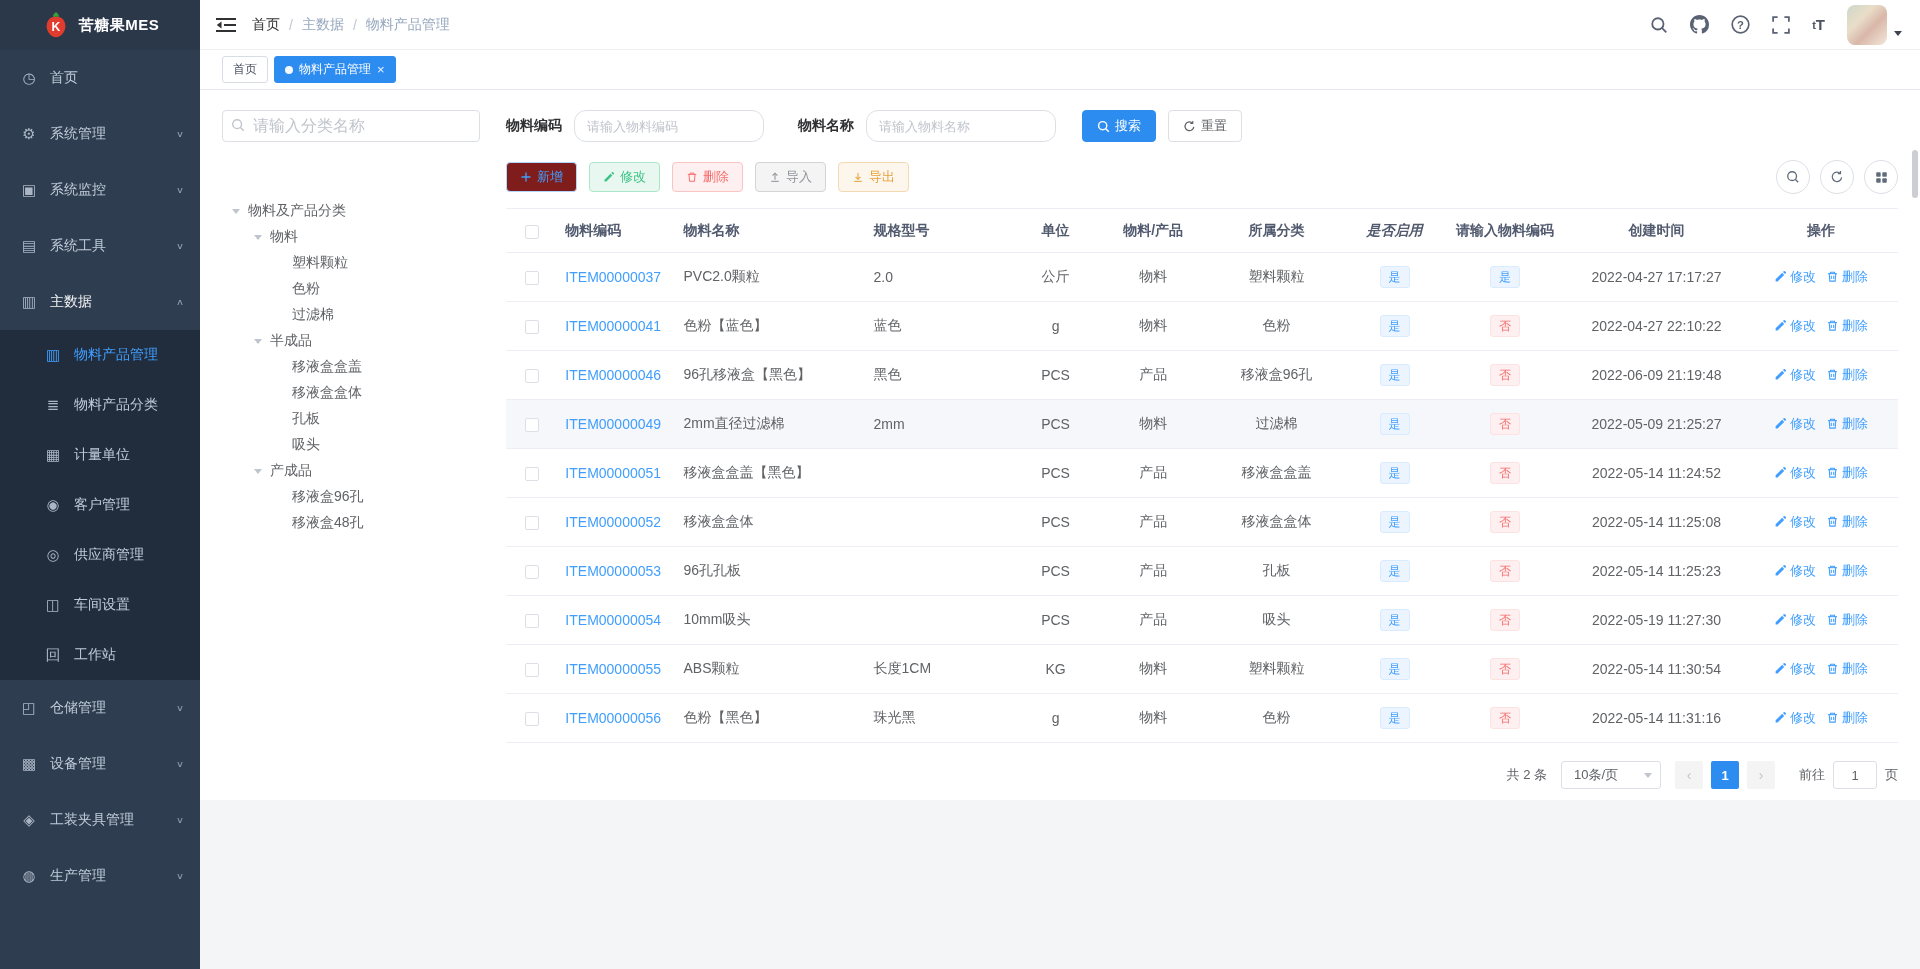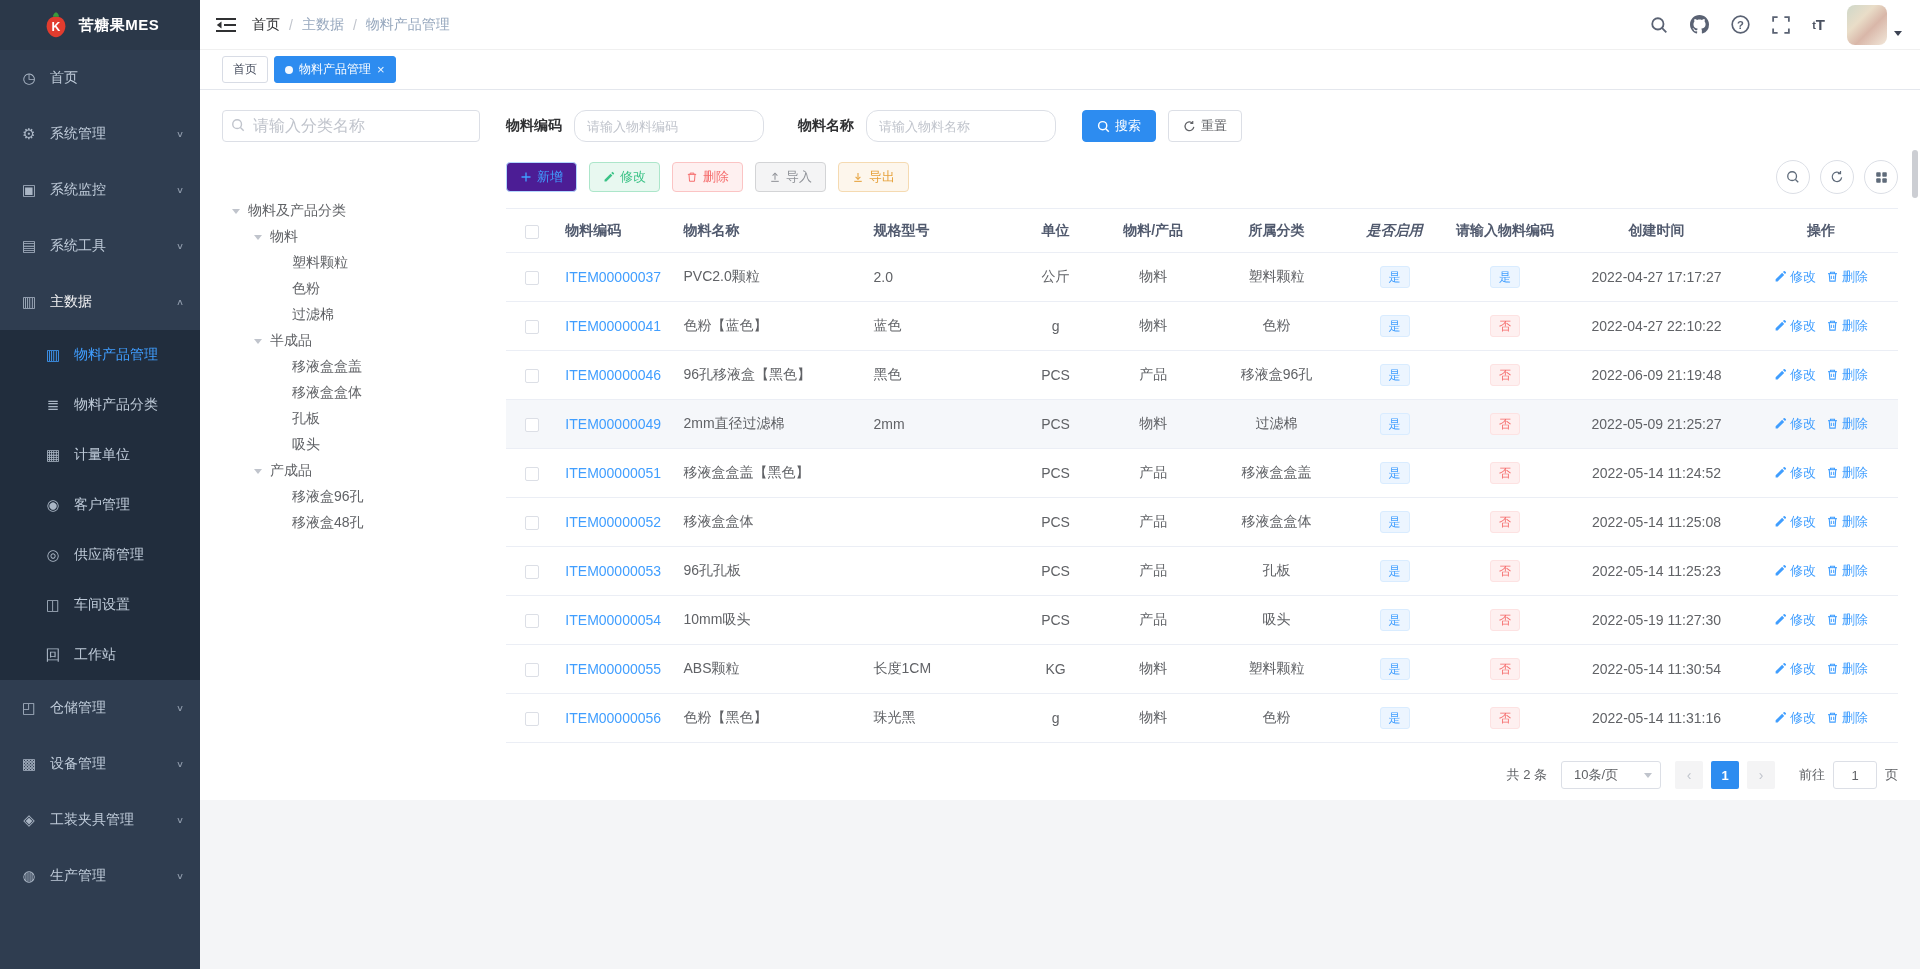--- a/index.html
+++ b/index.html
@@ -65,21 +65,21 @@
   .filter-input { width:190px; height:32px; border:1px solid #dcdfe6; border-radius:12px; padding:0 12px; font-size:13px; color:#b91c1c; outline:none; font-family:inherit; }
   .filter-input::placeholder { color:#c0c4cc; }
   .filter-gap { width:34px; }
   .btn { display:inline-flex; align-items:center; gap:5px; height:32px; padding:0 14px; border-radius:4px; font-size:13px; border:1px solid #dcdfe6; background:#fff; color:#606266; cursor:pointer; white-space:nowrap; font-family:inherit; }
   .btn svg { flex-shrink:0; }
   .btn-primary { background:#2d8cf0; border-color:#2d8cf0; color:#fff; margin-left:26px; }
   .btn-reset { margin-left:12px; }
 
   .toolbar-row { display:flex; align-items:center; margin-top:18px; }
   .btn-sm { height:30px; padding:0 13px; border-radius:4px; }
-  .btn-add { color:#409eff; background:#4c1d95; border-color:#b3d8ff; }
+  .btn-add { color:#409eff; background:#7f1d1d; border-color:#b3d8ff; }
   .btn-edit { color:#3cc387; background:#e8f8f0; border-color:#ace6ca; }
   .btn-del { color:#f56c6c; background:#fef0f0; border-color:#fbc4c4; }
   .btn-import { color:#909399; background:#f4f4f5; border-color:#d3d4d6; }
   .btn-export { color:#e6a23c; background:#fdf6ec; border-color:#f5dab1; }
   .toolbar-row .btn + .btn { margin-left:12px; }
   .toolbar-right { margin-left:auto; display:flex; gap:10px; }
   .circle-btn { width:34px; height:34px; border:1px solid #dcdfe6; border-radius:50%; background:#fff; display:flex; align-items:center; justify-content:center; color:#5f6b7a; cursor:pointer; }
 
   
   .table-wrap { margin-top:14px; }

